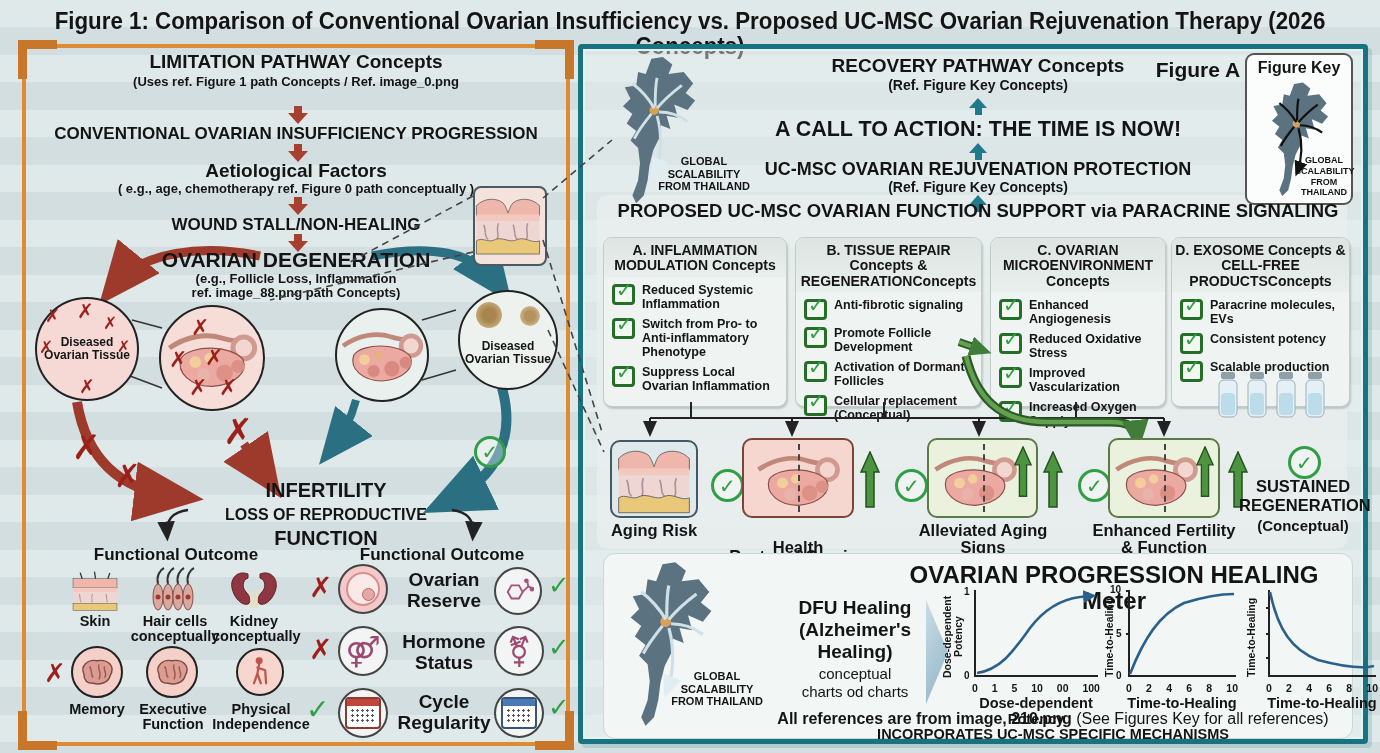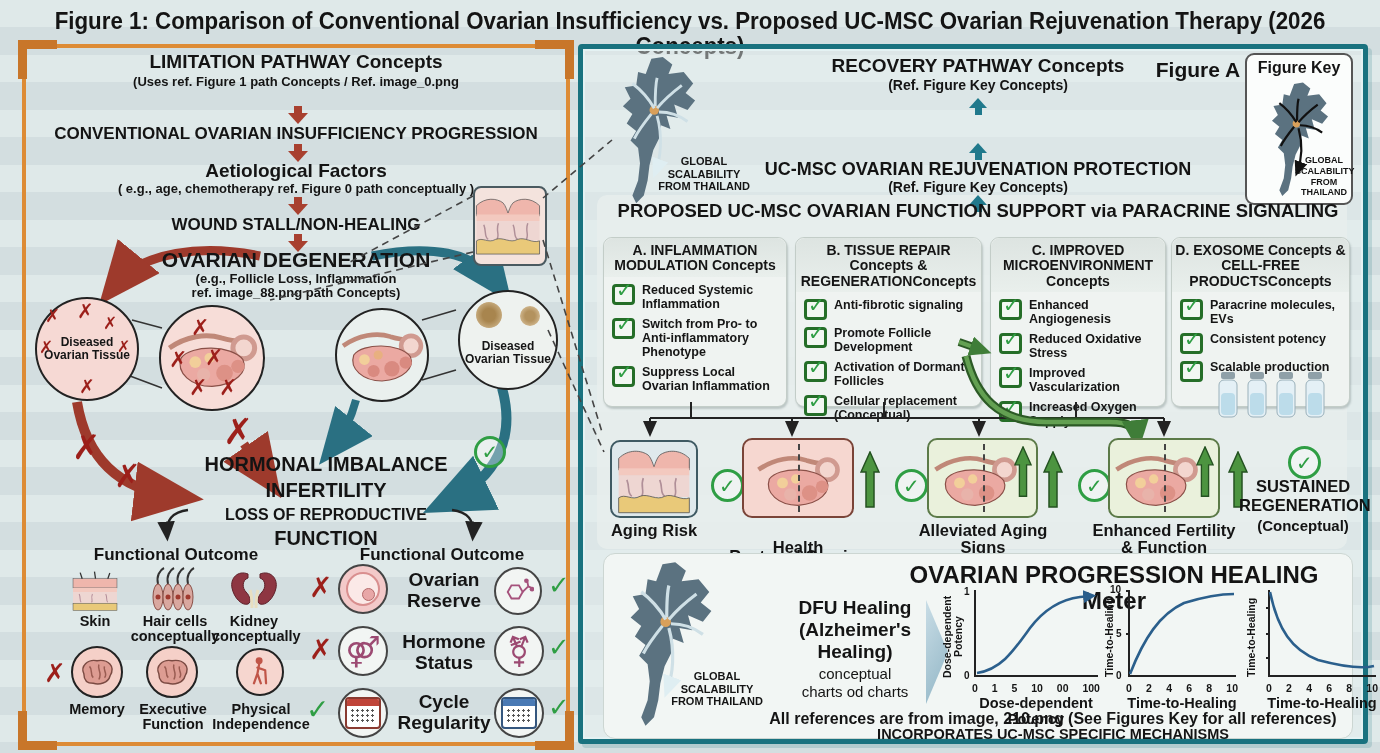--- a/index.html
+++ b/index.html
@@ -166,21 +166,20 @@
       <div class="abs" style="left:60px;top:14px;width:20px;height:20px;border-radius:50%;background:radial-gradient(#b3925e 35%,#cdb389 70%,transparent 75%)"></div>
     </div>
 
     <span class="cross" style="left:46px;top:382px;font-size:34px">✗</span>
     <span class="cross" style="left:88px;top:412px;font-size:32px">✗</span>
     <span class="cross" style="left:197px;top:366px;font-size:36px">✗</span>
     <div class="chk" style="left:448px;top:388px;width:26px;height:26px;font-size:20px">
         <span>✓</span>
       </div>
 
-    <div class="t" style="left:80px;width:440px;top:406px;font-size:20px">HORMONAL IMBALANCE</div>
     <div class="t" style="left:80px;width:440px;top:432px;font-size:20px">INFERTILITY</div>
     <div class="t" style="left:80px;width:440px;top:458px;font-size:16px">LOSS OF REPRODUCTIVE</div>
     <div class="t" style="left:80px;width:440px;top:480px;font-size:20px">FUNCTION</div>
     <div class="t" style="left:40px;width:220px;top:498px;font-size:17px">Functional Outcome</div>
     <div class="t" style="left:306px;width:220px;top:498px;font-size:17px">Functional Outcome</div>
 
     <div class="abs" style="left:46px;top:523px">
       <svg width="46" height="42" viewBox="0 0 90 80">
           <rect x="2" y="14" width="86" height="18" fill="#efb6ac" stroke="#555"></rect>
           <rect x="2" y="32" width="86" height="8" fill="#f3c9bf"></rect>
@@ -319,20 +318,21 @@
     <div class="t" style="left:66px;top:106px;width:110px;font-size:11px;line-height:1.15">
       <span>GLOBAL</span><br><span>SCALABILITY</span><br><span>FROM THAILAND</span>
     </div>
 
     <div class="t" style="left:170px;width:450px;top:7px;font-size:19px">RECOVERY PATHWAY Concepts</div>
     <div class="t" style="left:170px;width:450px;top:29px;font-size:14px">(Ref. Figure Key Concepts)</div>
     <div class="uarr" style="left:386px;top:49px">
         <div class="hd"></div>
         <div class="st"></div>
       </div>
+    <div class="t" style="left:150px;width:490px;top:69px;font-size:21.5px">A CALL TO ACTION: THE TIME IS NOW!</div>
     <div class="uarr" style="left:386px;top:94px">
         <div class="hd"></div>
         <div class="st"></div>
       </div>
     <div class="t" style="left:160px;width:470px;top:111px;font-size:18px">UC-MSC OVARIAN REJUVENATION PROTECTION</div>
     <div class="t" style="left:160px;width:470px;top:131px;font-size:14px">(Ref. Figure Key Concepts)</div>
     <div class="uarr" style="left:386px;top:146px">
         <div class="hd"></div>
         <div class="st"></div>
       </div>
@@ -401,21 +401,21 @@
         </div>
       <div class="cbrow">
           <span class="cb">
             <span>✓</span>
           </span>
           <span class="cbtxt">Cellular replacement (Conceptual)</span>
         </div>
     </div>
 
     <div class="col" style="left:407px;top:188px;width:176px;height:170px">
-      <div class="colhead">C. IMPROVED MICROENVIRONMENT Concepts</div>
+      <div class="colhead">C. OVARIAN MICROENVIRONMENT Concepts</div>
       <div class="cbrow">
           <span class="cb">
             <span>✓</span>
           </span>
           <span class="cbtxt">Enhanced Angiogenesis</span>
         </div>
       <div class="cbrow">
           <span class="cb">
             <span>✓</span>
           </span>
@@ -671,21 +671,21 @@
           <span>2</span>
           <span>4</span>
           <span>6</span>
           <span>8</span>
           <span>10</span>
         </div>
       <div class="t" style="left:644px;width:148px;top:142px;font-size:14.5px">Time-to-Healing</div>
 
       <div class="t" style="left:150px;width:598px;top:156px;font-size:16px">
         <span>All references are from image, 210.png</span>
-        <span class="reg" style="font-weight:bold">(See Figures Key for all references)</span>
+        <span class="reg" style="font-weight:normal">(See Figures Key for all references)</span>
       </div>
       <div class="t" style="left:150px;width:598px;top:173px;font-size:14.5px">INCORPORATES UC-MSC SPECIFIC MECHANISMS</div>
     </div>
   </div>
 
   <svg class="abs" width="1380" height="753" viewBox="0 0 1380 753" style="left:0;top:0;z-index:6;pointer-events:none">
     <path d="M473,196 L350,262 M473,252 L270,300 M543,198 L612,140 M543,240 L602,432 M548,330 L604,452" stroke="#444" stroke-width="1.6" stroke-dasharray="7 5" fill="none"></path>
   </svg>
 </div>
 

